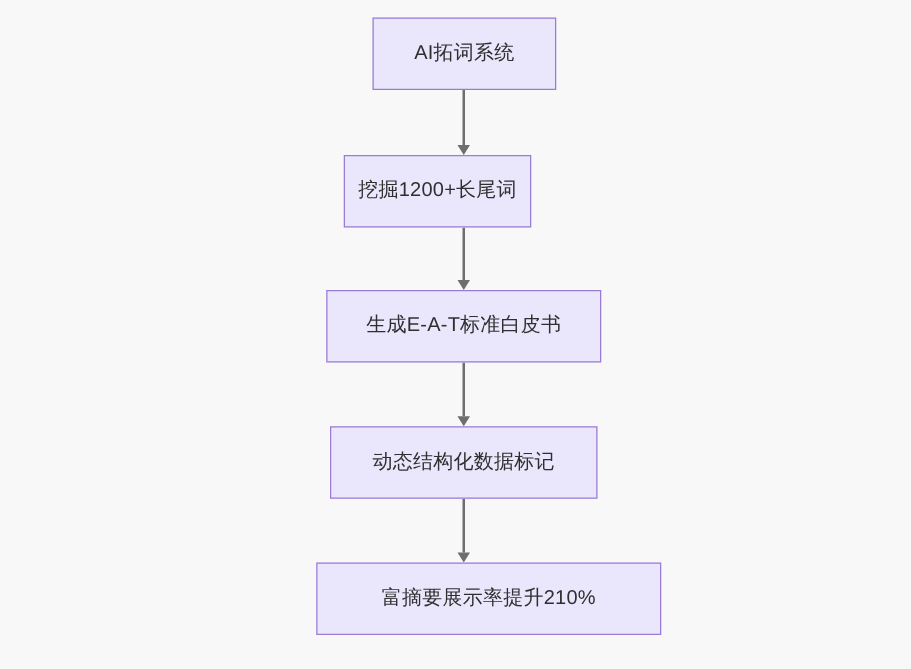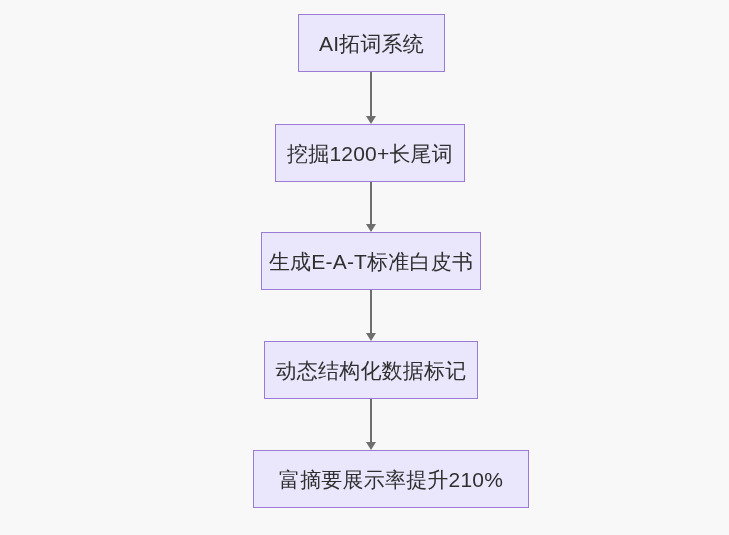--- a/index.html
+++ b/index.html
@@ -22,21 +22,21 @@
     position: absolute;
     box-sizing: border-box;
     background: #eae6fc;
     border: 1.5px solid #9a7bd6;
     display: flex;
     align-items: center;
     justify-content: center;
     height: 58px;
   }
   .node-label {
-    font-size: 21px;
+    font-size: 16px;
     color: #2f2f2f;
     line-height: 1;
     white-space: nowrap;
     letter-spacing: 0.2px;
   }
   .edge {
     position: absolute;
     width: 2px;
     background: #6e6e6e;
     left: 370px;
@@ -65,21 +65,21 @@
   <div class="edge" style="top:290px;height:43px;"></div>
   <div class="arrowhead" style="top:333px;"></div>
 
   <div class="edge" style="top:399px;height:43px;"></div>
   <div class="arrowhead" style="top:442px;"></div>
 
   <div class="node" style="left:298px;top:14px;width:147px;">
     <span class="node-label">AI拓词系统</span>
   </div>
 
-  <div class="node" style="left:275px;top:124px;width:190px;">
+  <div class="node" style="left:275px;top:124px;width:150px;">
     <span class="node-label">挖掘1200+长尾词</span>
   </div>
 
   <div class="node" style="left:264px;top:341px;width:214px;">
     <span class="node-label">动态结构化数据标记</span>
   </div>
 
   <div class="node" style="left:261px;top:232px;width:220px;">
     <span class="node-label">生成E-A-T标准白皮书</span>
   </div>

